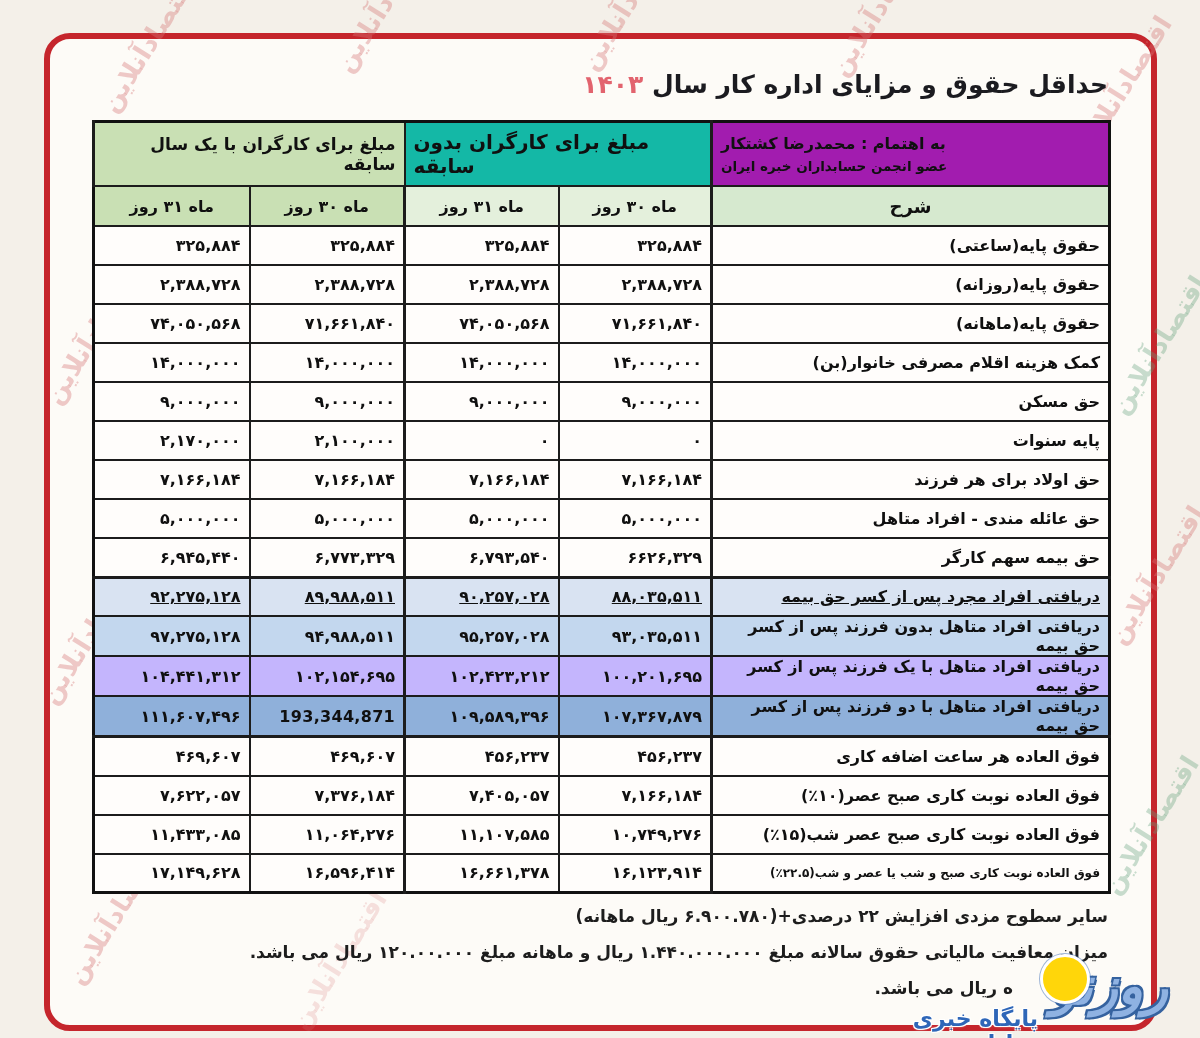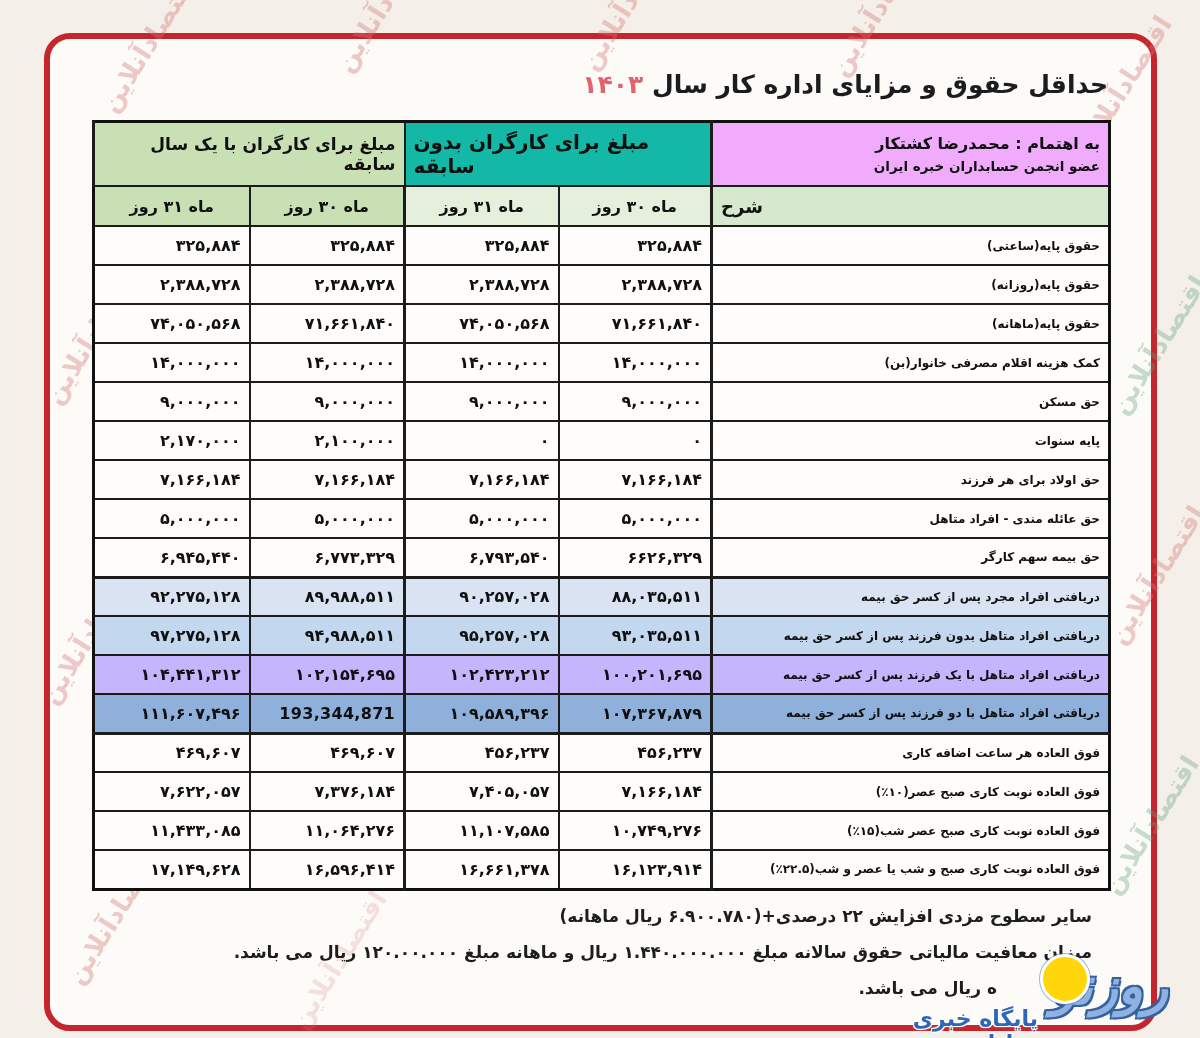--- a/index.html
+++ b/index.html
@@ -30,42 +30,42 @@
   
   .tbl-wrap{position:absolute;left:92px;top:120px;z-index:3;}
   table.pay{
     border-collapse:collapse;table-layout:fixed;direction:rtl;
     width:1016px;background:#fffdfb;border:3px solid #111;
   }
   table.pay th,table.pay td{
     border:2px solid #1c1c1c;font-weight:bold;color:#101010;
     padding:0 8px;overflow:hidden;
   }
-  .att-cell{background:#f0abfc;text-align:right;height:62px;}
+  .att-cell{background:#a21caf;text-align:left;height:62px;}
   .att-l1{font-size:16px;}
   .att-l2{font-size:13.5px;margin-top:5px;}
   .grp1{background:#14b8a6;font-size:20px;text-align:left;}
   .grp2{background:#c9e0b4;font-size:17px;text-align:right;}
-  .desc-h{background:#d6e9cf;font-size:18px;text-align:left;height:38px;}
+  .desc-h{background:#d6e9cf;font-size:18px;text-align:center;height:38px;}
   .sub1{background:#e4f0dc;font-size:16px;text-align:center;height:38px;}
   .sub2{background:#c9e0b4;font-size:16px;text-align:center;height:38px;}
   table.pay tr.datarow{height:39px;}
-  td.desc{text-align:right;font-size:12px;padding-right:8px;background:transparent;}
+  td.desc{text-align:right;font-size:16px;padding-right:8px;background:transparent;}
   td.desc.small{font-size:12px;}
   td.num{direction:ltr;text-align:right;font-size:16px;padding-right:12px;letter-spacing:.3px;}
   tr.b1 td{background:#d9e3f2;}
   tr.b2 td{background:#c3d7ee;}
   tr.b3 td{background:#c4b5fd;}
   tr.b4 td{background:#8fb0da;}
-  tr.thick-top td{border-top-width:3px;}
+  tr.thick-top td{border-top-width:3px;text-decoration:underline;}
   tr.thick-bottom td{border-bottom-width:3px;}
   .gsep{border-left-width:3px !important;}
   
   .footnotes{
-    position:absolute;left:76px;top:898px;width:1016px;z-index:3;
+    position:absolute;left:92px;top:898px;width:1016px;z-index:3;
     direction:rtl;text-align:right;color:#1d1d1d;font-weight:bold;font-size:17px;
   }
   .footnotes .fline{line-height:36px;}
   .footnotes .indent{padding-right:95px;}
   
   .logo{position:absolute;right:30px;top:970px;width:330px;height:66px;z-index:8;direction:rtl;}
   .logo-dot{
     position:absolute;right:80px;top:-16px;width:44px;height:44px;border-radius:50%;
     background:#ffd60a;border:3px solid #fff;z-index:2;
     box-shadow:0 0 0 1px rgba(60,108,180,.5);

